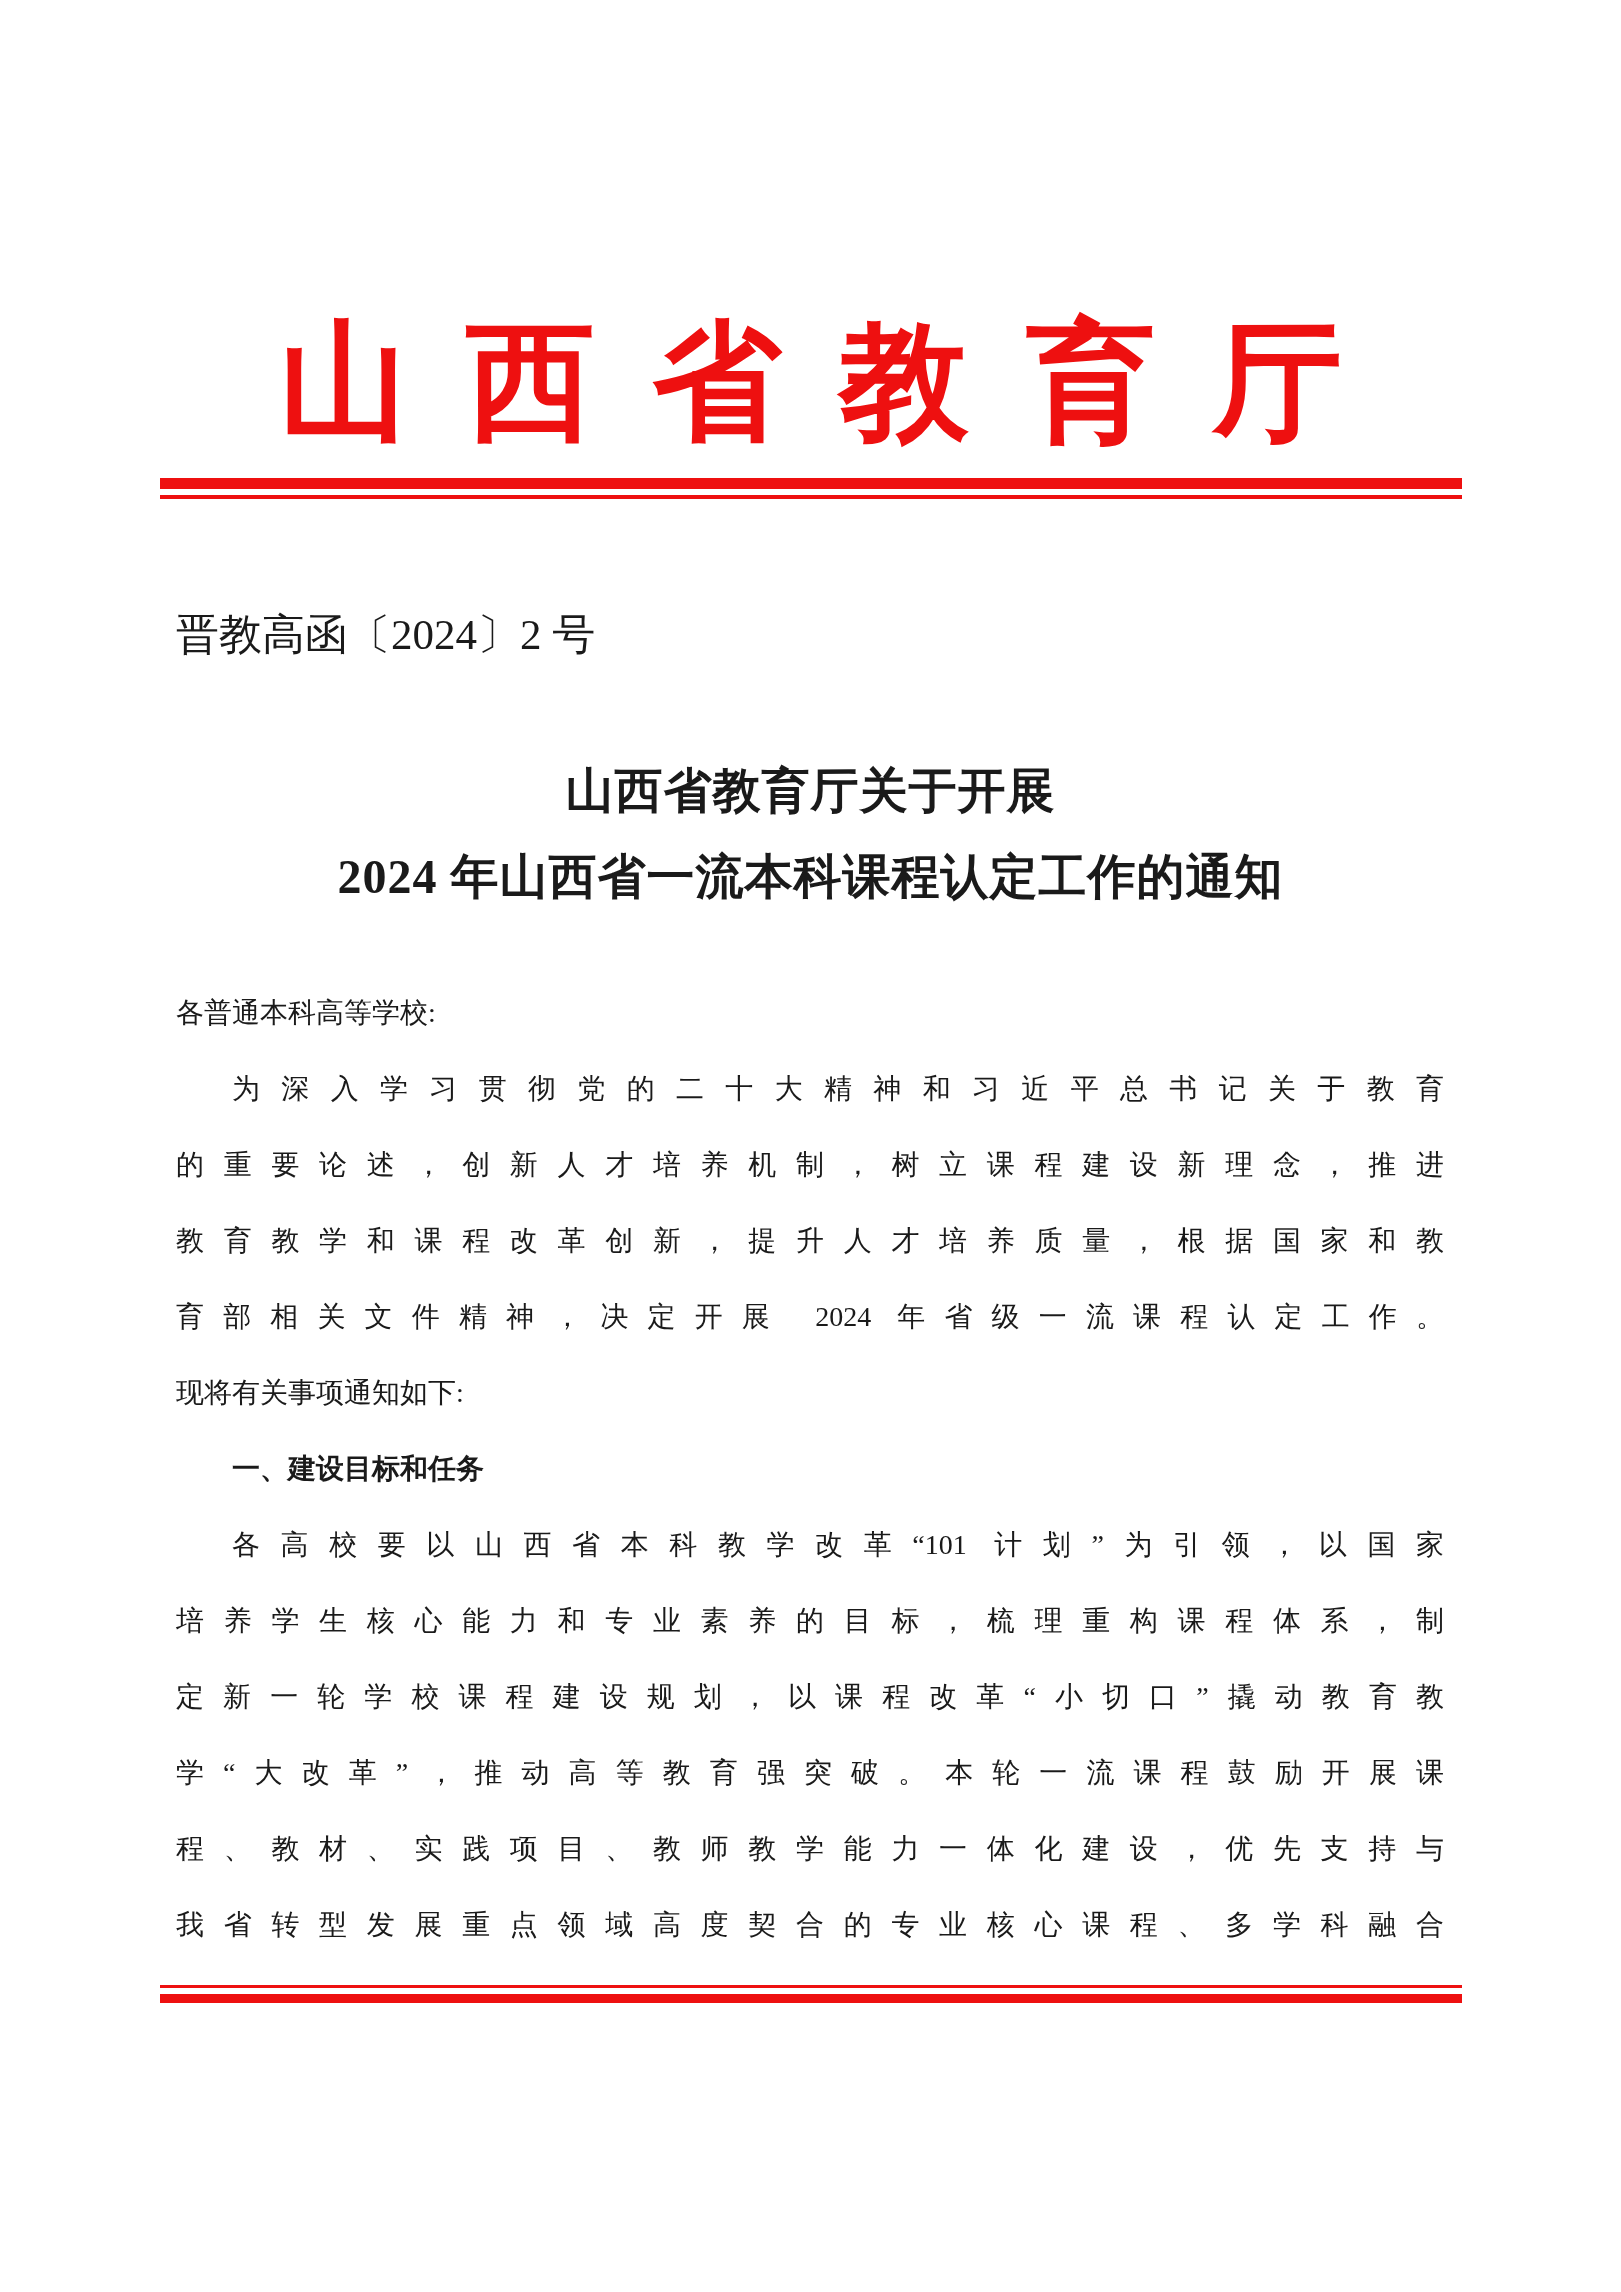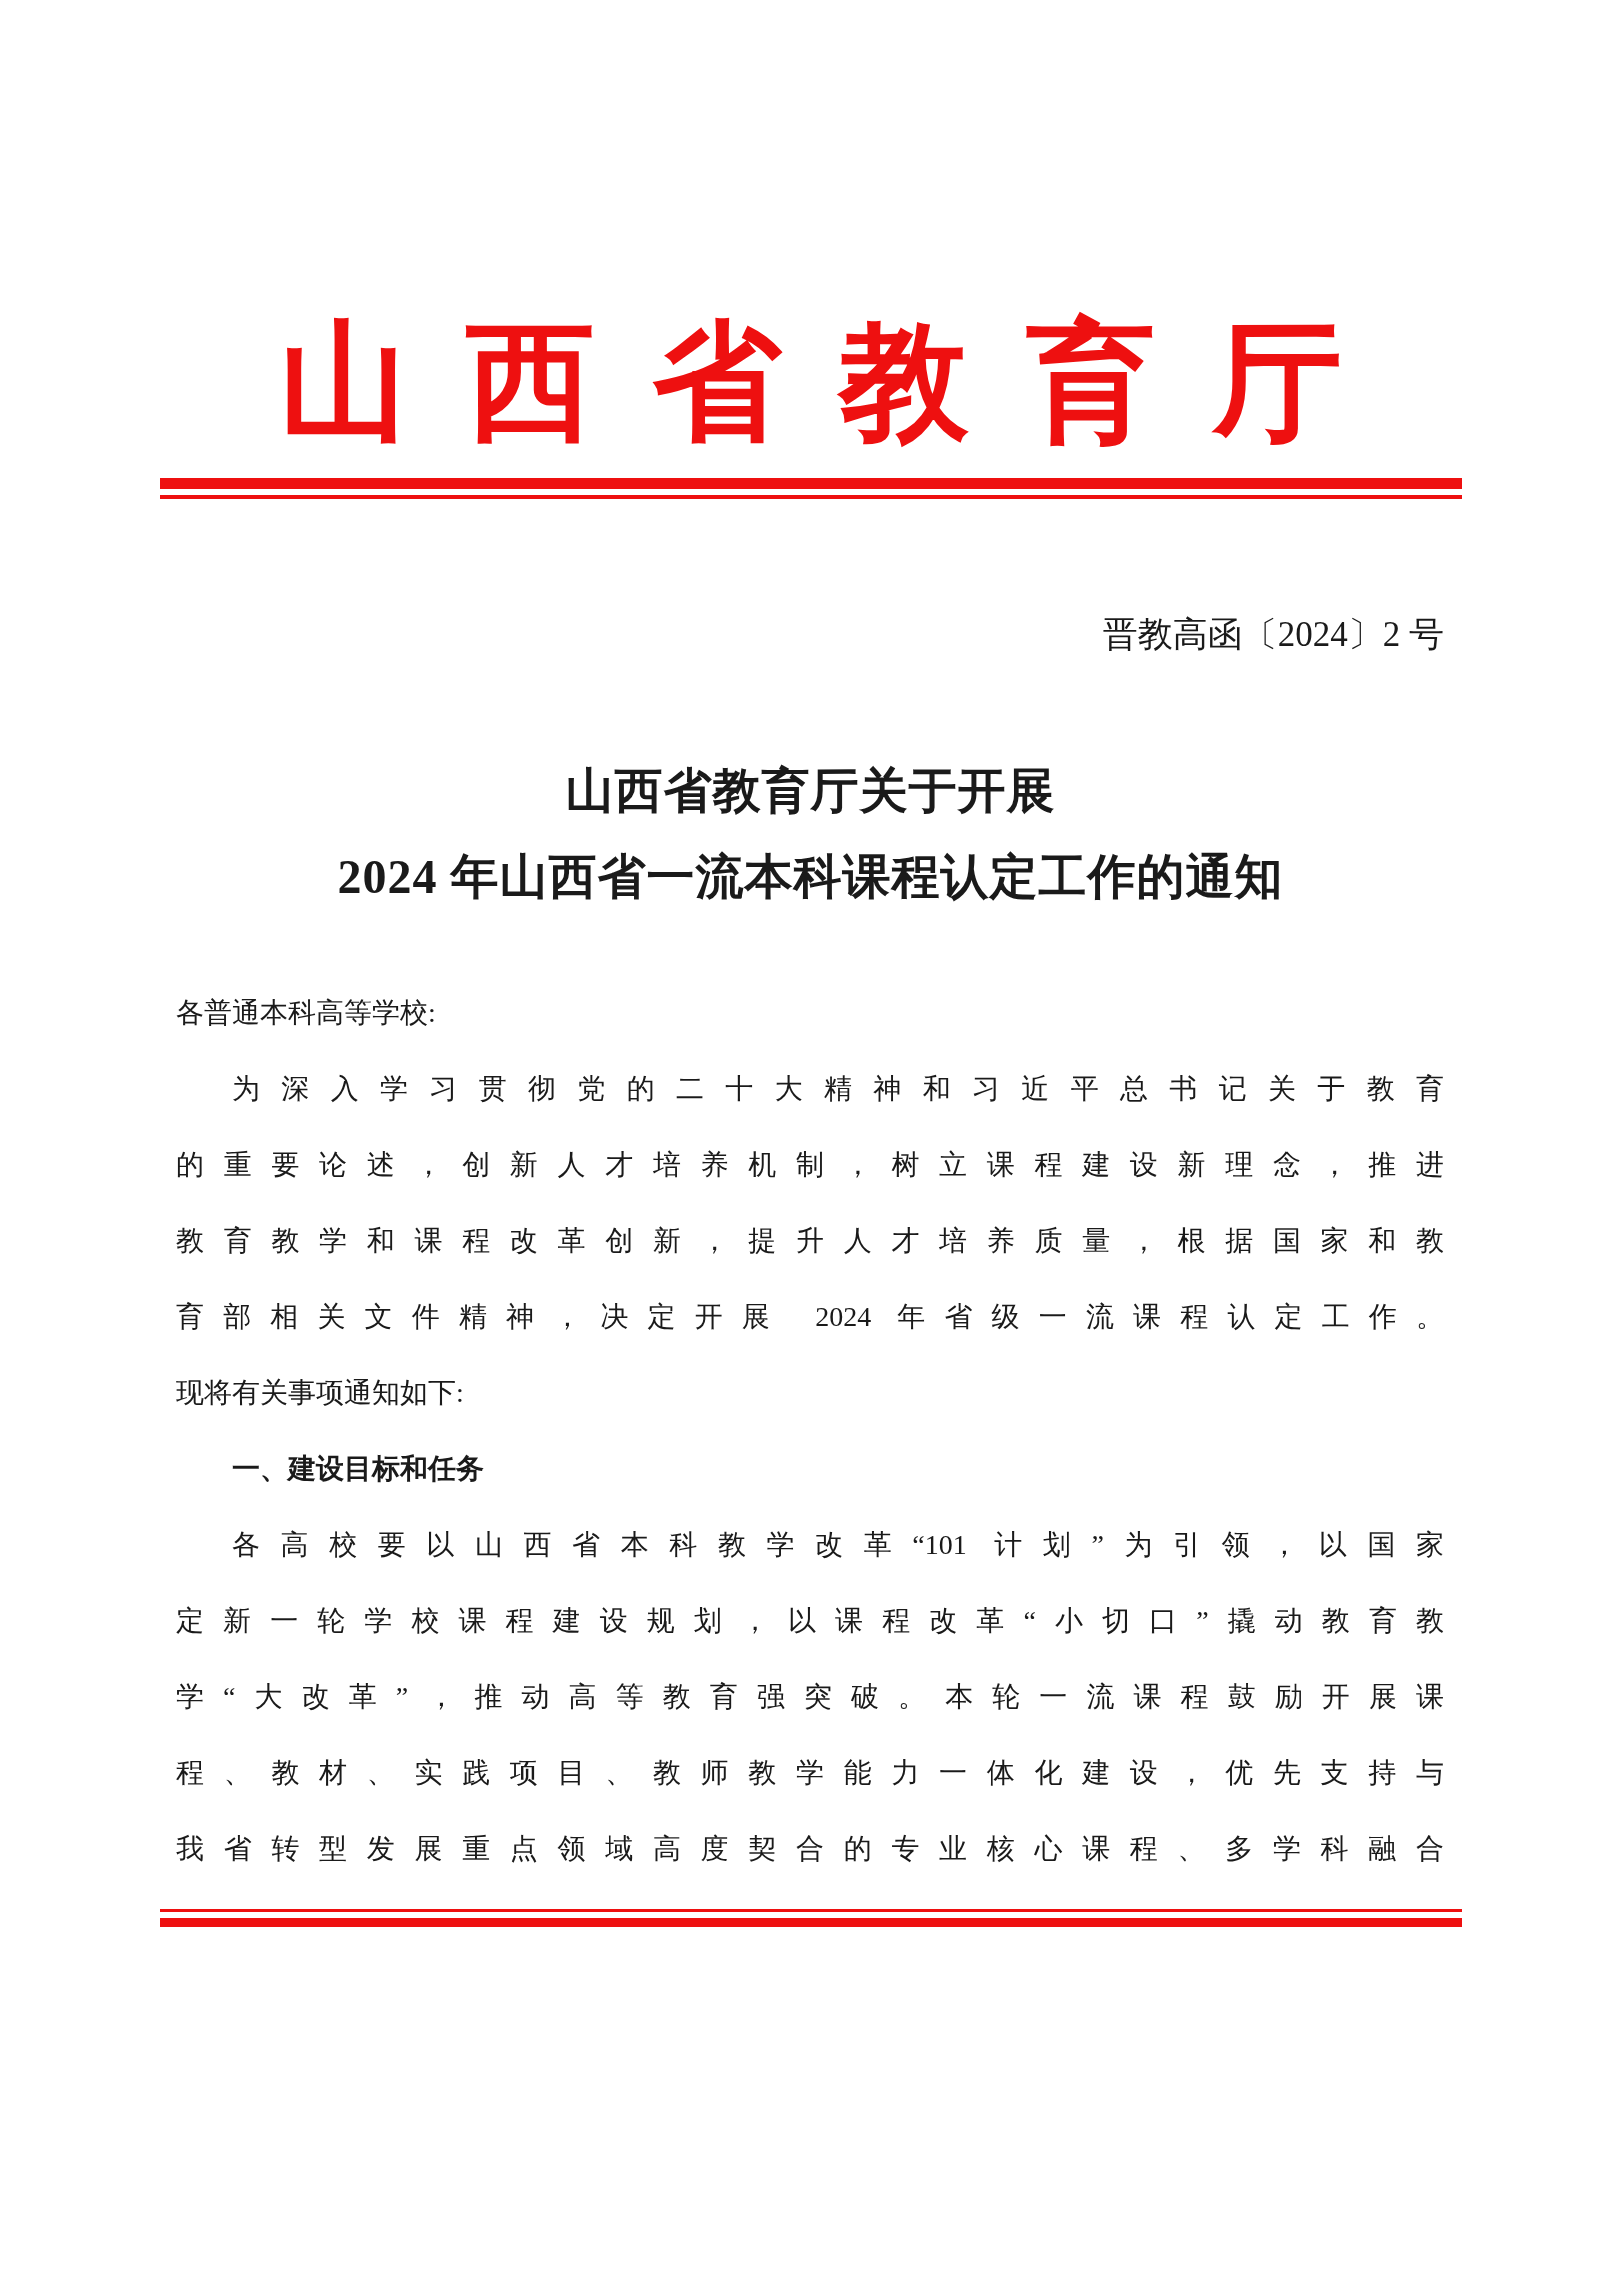--- a/index.html
+++ b/index.html
@@ -32,22 +32,22 @@
   .rule{background:var(--accent,#ee1010);margin-left:160px;width:1302px;}
   .rule-top-thick{height:10.8px;margin-top:27.4px;}
   .rule-top-thin{height:3.9px;margin-top:5.9px;}
   .rule-bottom-thin{height:3.9px;margin-top:21.6px;}
   .rule-bottom-thick{height:8.8px;margin-top:5.9px;}
   
   .doc-number{
     margin-top:106px;
     width:1268px;
     margin-left:176px;
-    text-align:right;
-    font-size:35px;
+    text-align:left;
+    font-size:43px;
     line-height:59px;
     white-space:nowrap;
   }
   
   .title{
     margin:84px 0 0 0;
     text-align:center;
     font-weight:700;
     font-size:48px;
     line-height:86px;
@@ -95,20 +95,21 @@
 
   <div class="body-block">
       <div class="line">各普通本科高等学校:</div>
       <div class="line indent justify">为深入学习贯彻党的二十大精神和习近平总书记关于教育</div>
       <div class="line justify">的重要论述，创新人才培养机制，树立课程建设新理念，推进</div>
       <div class="line justify">教育教学和课程改革创新，提升人才培养质量，根据国家和教</div>
       <div class="line justify">育部相关文件精神，决定开展 2024 年省级一流课程认定工作。</div>
       <div class="line">现将有关事项通知如下:</div>
       <div class="line indent heading">一、建设目标和任务</div>
       <div class="line indent justify">各高校要以山西省本科教学改革“101 计划”为引领，以国家</div>
+      <div class="line justify">培养学生核心能力和专业素养的目标，梳理重构课程体系，制</div>
       <div class="line justify">定新一轮学校课程建设规划，以课程改革“小切口”撬动教育教</div>
       <div class="line justify">学“大改革”，推动高等教育强突破。本轮一流课程鼓励开展课</div>
       <div class="line justify">程、教材、实践项目、教师教学能力一体化建设，优先支持与</div>
       <div class="line justify">我省转型发展重点领域高度契合的专业核心课程、多学科融合</div>
     </div>
 
   <div class="rule rule-bottom-thin"></div>
   <div class="rule rule-bottom-thick"></div>
 
 </div>

